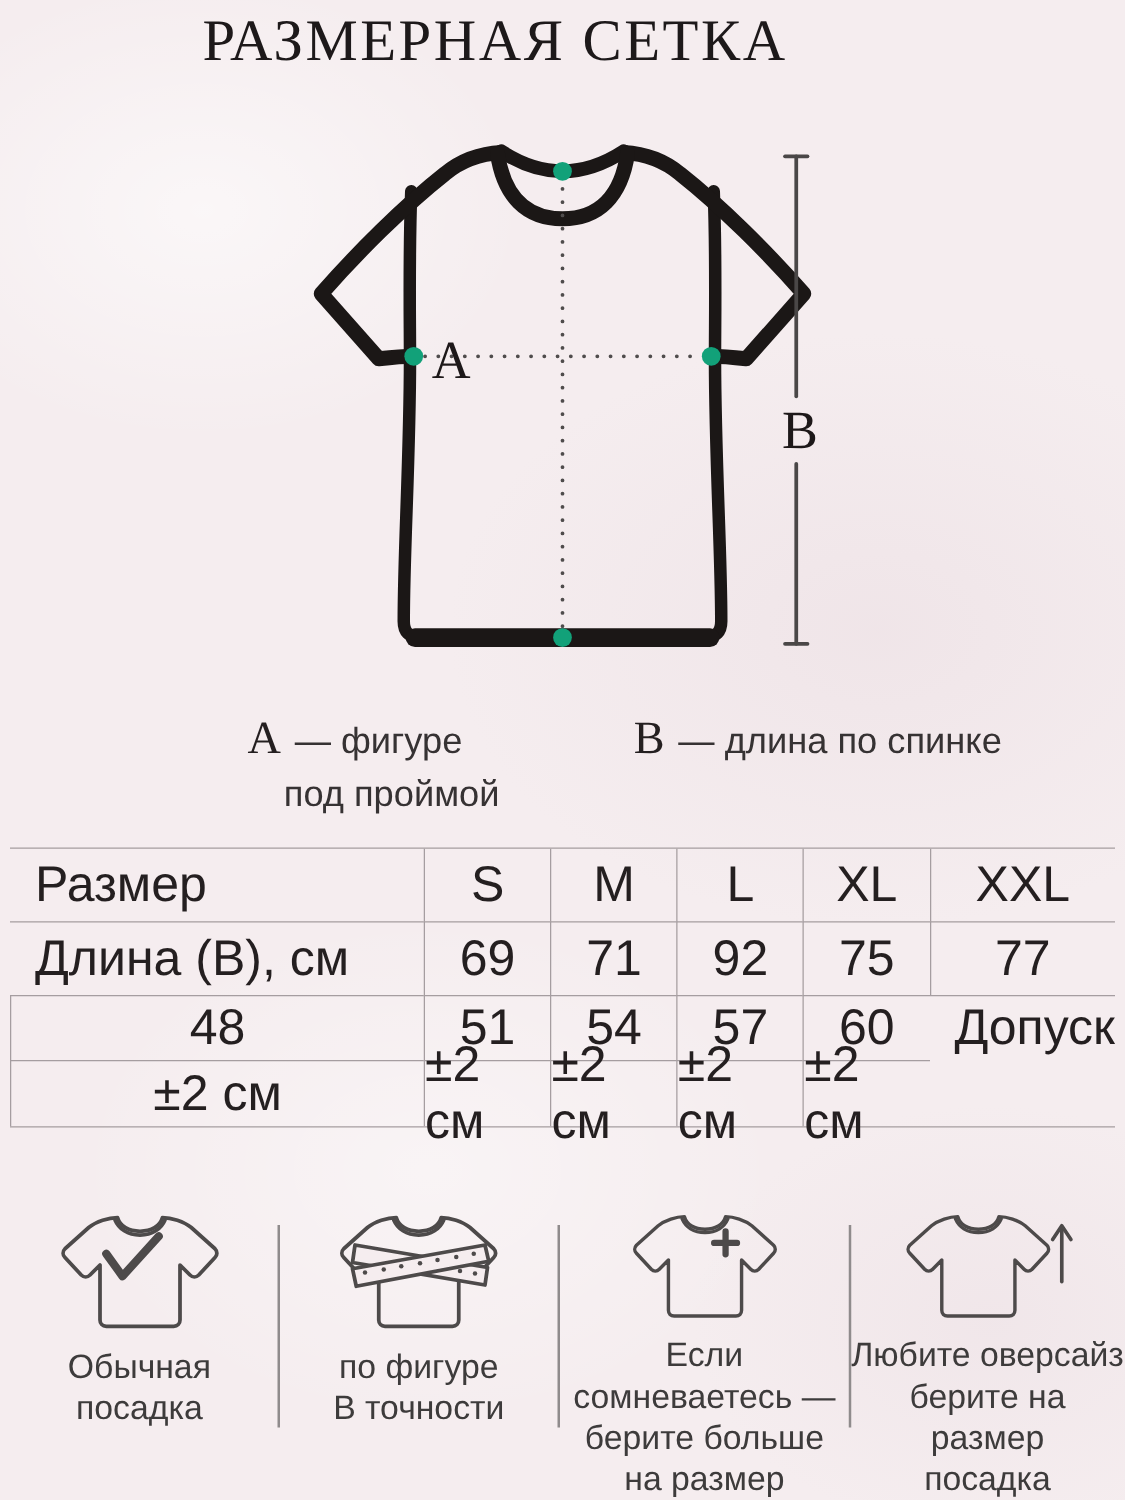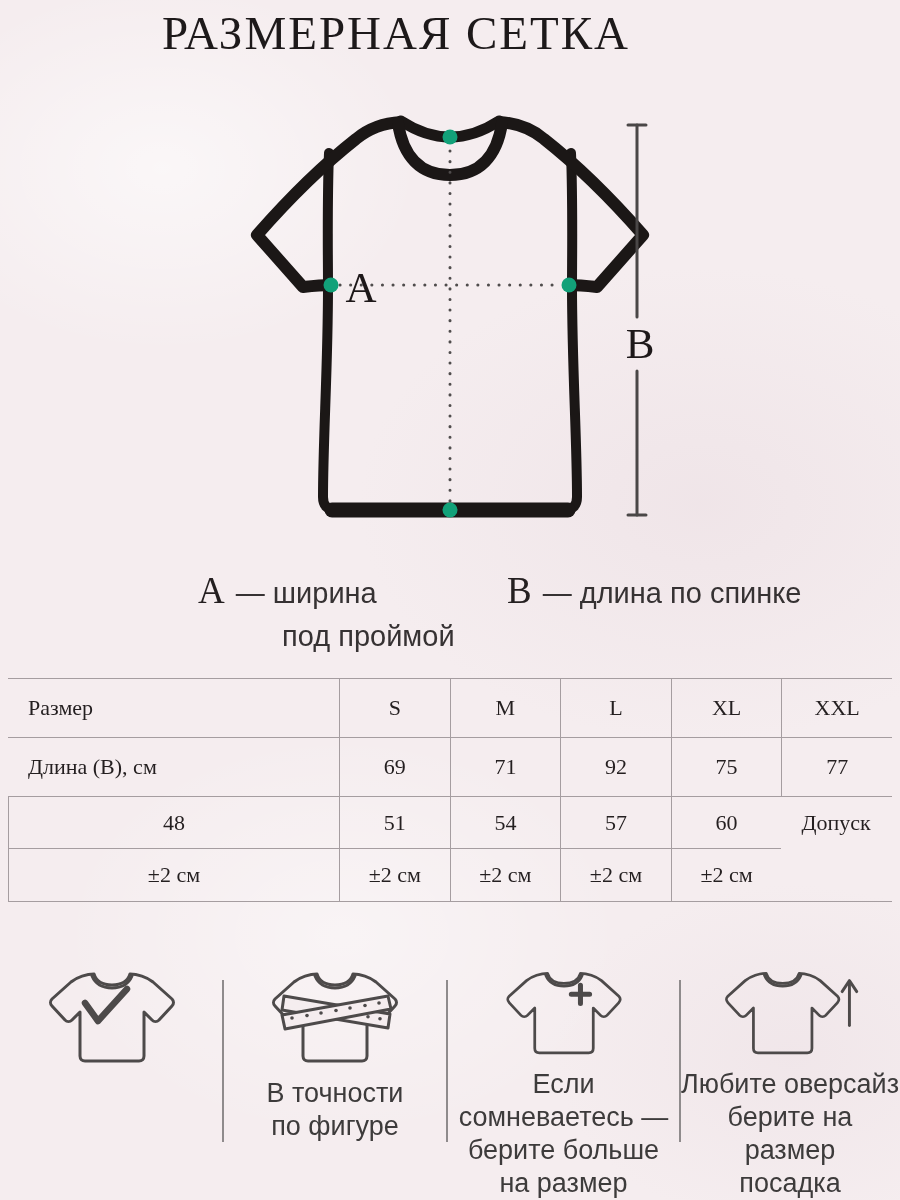--- a/index.html
+++ b/index.html
@@ -23,33 +23,33 @@
   
   .legend-a { position:absolute; left:198px; top:572px; }
   .legend-b { position:absolute; left:507px; top:572px; }
   .legend-line1 { display:flex; align-items:baseline; }
   .legend-cap {
     font-family:"Liberation Serif", serif; font-size:37px; color:#241f20; line-height:1;
   }
   .legend-txt {
     font-size:29px; color:#363233; margin-left:11px; line-height:1.1;
   }
-  .legend-line2 { font-size:29px; color:#363233; margin-left:84px; margin-top:10px; }
+  .legend-line2 { font-size:29px; color:#363233; margin-left:29px; margin-top:10px; }
 
   
   .size-table {
     position:absolute; left:8px; top:678px; width:884px;
     display:grid;
     grid-template-columns:331px repeat(5, 1fr);
     grid-template-rows:58px 59px 52px 53px;
     border-top:1px solid #a59da0; border-bottom:1px solid #a59da0;
   }
   .cell {
     display:flex; align-items:center;
-    font-family:Liberation Serif, serif; font-size:22px; color:#241f20;
+    font-family:Liberation Sans, sans-serif; font-size:40px; color:#241f20;
   }
   .cell.label { padding-left:20px; justify-content:flex-start; }
   .cell.value { justify-content:center; border-left:1px solid #a59da0; }
   .cell.bt { border-top:1px solid #a59da0; }
 
   
   .fits { position:absolute; left:0; top:950px; width:900px; height:250px; display:flex; }
   .fit-card { display:flex; flex-direction:column; align-items:center; }
   .fit-card.c1 { width:223px; }
   .fit-card.c2 { width:224px; }
@@ -105,21 +105,21 @@
       <circle cx="450" cy="415" r="7.5"></circle>
     </g>
 
     <text x="361" y="207" text-anchor="middle" font-family="Liberation Serif, serif" font-size="43" fill="#1d1819">A</text>
     <text x="640" y="263" text-anchor="middle" font-family="Liberation Serif, serif" font-size="43" fill="#1d1819">B</text>
   </svg>
 
   <div class="legend-a">
     <div class="legend-line1">
       <span class="legend-cap">A</span>
-      <span class="legend-txt">— ширина</span>
+      <span class="legend-txt">— фигуре</span>
     </div>
     <div class="legend-line2">под проймой</div>
   </div>
   <div class="legend-b">
     <div class="legend-line1">
       <span class="legend-cap">B</span>
       <span class="legend-txt">— длина по спинке</span>
     </div>
   </div>
 
@@ -153,20 +153,24 @@
   </div>
 
   <div class="fits">
 
     <div class="fit-card c1">
       <svg class="fit-icon" width="150" height="105" viewBox="0 0 150 105" fill="none" stroke="#4d4a4a" stroke-width="3" stroke-linejoin="round" stroke-linecap="round">
         <path d="M57,8 C50,8 40,11 34,16 L15,33 C13,35 13,38 15,40 L28,54 C30,56 33,56 35,54 L43,46 L43,90 C43,93 45,95 48,95 L102,95 C105,95 107,93 107,90 L107,46 L115,54 C117,56 120,56 122,54 L135,40 C137,38 137,35 135,33 L116,16 C110,11 100,8 93,8 C91,15 84,19 75,19 C66,19 59,15 57,8 Z"></path>
         <path d="M55,10 C58,17 65,22 75,22 C85,22 92,17 95,10"></path>
         <path d="M48,37 L61,55 L90,23" stroke-width="6.5"></path>
       </svg>
+      <div class="fit-label">
+        <div>Обычная</div>
+        <div>посадка</div>
+      </div>
     </div>
 
     <div class="fit-card c2">
       <svg class="fit-icon" width="150" height="105" viewBox="0 0 150 105" fill="none" stroke="#4d4a4a" stroke-width="3" stroke-linejoin="round" stroke-linecap="round">
         <path d="M57,8 C50,8 40,11 34,16 L15,33 C13,35 13,38 15,40 L28,54 C30,56 33,56 35,54 L43,46 L43,90 C43,93 45,95 48,95 L102,95 C105,95 107,93 107,90 L107,46 L115,54 C117,56 120,56 122,54 L135,40 C137,38 137,35 135,33 L116,16 C110,11 100,8 93,8 C91,15 84,19 75,19 C66,19 59,15 57,8 Z"></path>
         <path d="M55,10 C58,17 65,22 75,22 C85,22 92,17 95,10"></path>
         <path d="M24,30 L130,48 L128,62 L22,44 Z" fill="#f5edef"></path>
         <g fill="#4d4a4a" stroke="none">
           <circle cx="96" cy="48.5" r="1.8"></circle>
             <circle cx="108" cy="50.7" r="1.8"></circle>
@@ -177,22 +181,22 @@
           <circle cx="32" cy="52" r="1.8"></circle>
             <circle cx="47" cy="49.5" r="1.8"></circle>
             <circle cx="61" cy="47" r="1.8"></circle>
           <circle cx="76" cy="44.5" r="1.8"></circle>
             <circle cx="90" cy="42" r="1.8"></circle>
             <circle cx="105" cy="39.5" r="1.8"></circle>
           <circle cx="119" cy="37" r="1.8"></circle>
         </g>
       </svg>
       <div class="fit-label">
+        <div>по фигуре</div>
         <div>В точности</div>
-        <div>по фигуре</div>
       </div>
     </div>
 
     <div class="fit-card c3">
       <svg class="fit-icon" width="150" height="105" viewBox="0 0 150 105" fill="none" stroke="#4d4a4a" stroke-width="3" stroke-linejoin="round" stroke-linecap="round">
         <path d="M57,8 C50,8 40,11 34,16 L15,33 C13,35 13,38 15,40 L28,54 C30,56 33,56 35,54 L43,46 L43,90 C43,93 45,95 48,95 L102,95 C105,95 107,93 107,90 L107,46 L115,54 C117,56 120,56 122,54 L135,40 C137,38 137,35 135,33 L116,16 C110,11 100,8 93,8 C91,15 84,19 75,19 C66,19 59,15 57,8 Z"></path>
         <path d="M55,10 C58,17 65,22 75,22 C85,22 92,17 95,10"></path>
         <path d="M93,21 L93,41 M83,31 L103,31" stroke-width="5.5"></path>
       </svg>
       <div class="fit-label">

